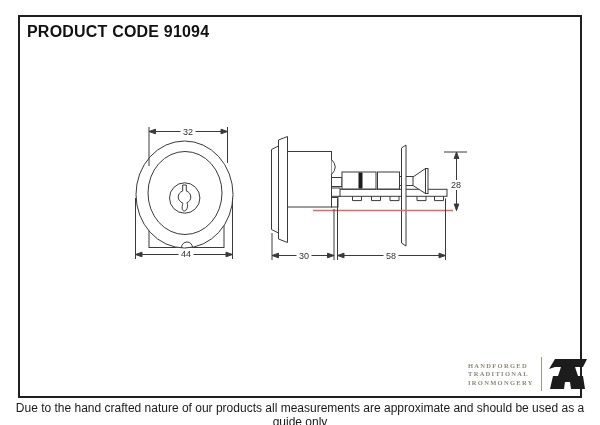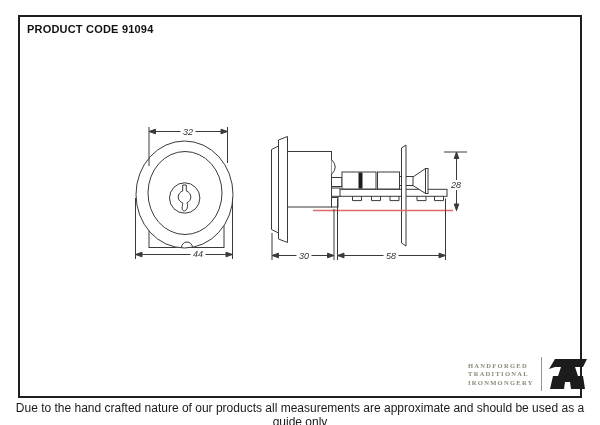--- a/index.html
+++ b/index.html
@@ -1,21 +1,21 @@
 <!DOCTYPE html>
 <html><head>
 <meta charset="utf-8">
 <style>
   html,body{margin:0;padding:0;}
   body{width:600px;height:425px;background:#ffffff;font-family:"Liberation Sans",sans-serif;position:relative;overflow:hidden;}
   .page{position:absolute;inset:0;width:600px;height:425px;}
   .frame{position:absolute;left:18px;top:15px;width:564px;height:383px;border:2px solid #1f1f1f;box-sizing:border-box;background:#fff;}
-  .product-code{position:absolute;left:27px;top:23px;font-size:11px;font-weight:bold;color:#111;letter-spacing:0.2px;}
+  .product-code{position:absolute;left:27px;top:23px;font-size:16px;font-weight:bold;color:#111;letter-spacing:0.2px;}
   svg.drawing{position:absolute;left:0;top:0;width:600px;height:425px;}
-  .dim-label{position:absolute;transform:translate(-50%,-50%);background:#fff;color:#333;font-size:9px;line-height:10px;padding:0 2.5px;font-family:"Liberation Sans",sans-serif;font-style:italic;}
+  .dim-label{position:absolute;transform:translate(-50%,-50%);background:#fff;color:#333;font-size:9px;line-height:10px;padding:0 2.5px;font-family:"Liberation Sans",sans-serif;}
   .logo{position:absolute;left:468px;top:356px;display:flex;align-items:center;}
   .logo-text{display:flex;flex-direction:column;justify-content:center;row-gap:1px;margin-right:7px;}
   .logo-line{font-family:"Liberation Serif",serif;font-size:6.5px;font-weight:bold;letter-spacing:1.3px;color:#8c8878;line-height:7.5px;white-space:nowrap;}
   .logo-divider{width:1px;height:34px;background:#9a968c;margin-right:6px;}
   .anvil{width:40px;height:36px;}
   .caption{position:absolute;left:0;top:401px;width:600px;text-align:center;font-size:12px;color:#1a1a1a;}
 </style>
 </head>
 <body>
 
@@ -114,21 +114,21 @@
       <g>
         <line x1="444" y1="152" x2="467" y2="152" fill="none"></line>
         <line x1="456.5" y1="152" x2="456.5" y2="210.5" fill="none"></line>
         <polygon points="456.5,152 454.2,158.5 458.8,158.5"></polygon>
         <polygon points="456.5,210.5 454.2,204 458.8,204"></polygon>
       </g>
     </g>
   </svg>
 
   <div class="dim-label" style="left:188px;top:131.5px;">32</div>
-  <div class="dim-label" style="left:186px;top:254px;margin-left:12px;">44</div>
+  <div class="dim-label" style="left:186px;top:254px;">44</div>
   <div class="dim-label" style="left:304px;top:255.5px;">30</div>
   <div class="dim-label" style="left:391px;top:255.5px;text-align:center;">58</div>
   <div class="dim-label" style="left:456px;top:185px;text-align:right;">28</div>
 
   <div class="logo">
     <div class="logo-text">
       <div class="logo-line">HANDFORGED</div>
       <div class="logo-line">TRADITIONAL</div>
       <div class="logo-line">IRONMONGERY</div>
     </div>

